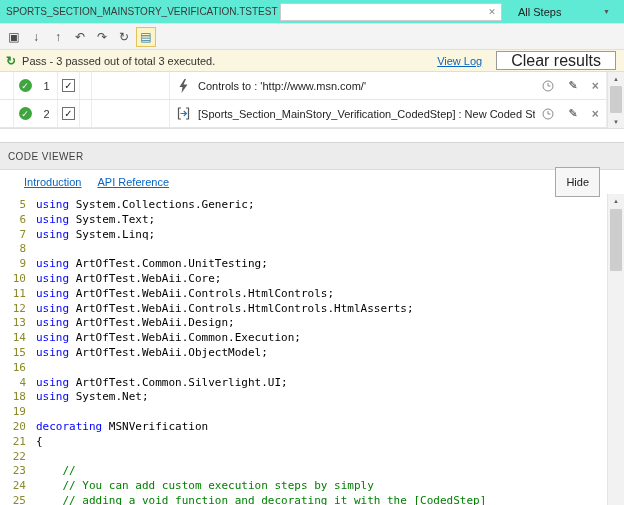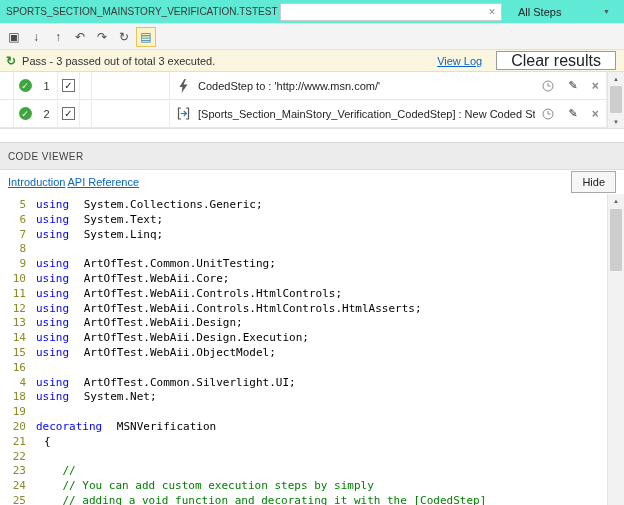--- a/index.html
+++ b/index.html
@@ -63,32 +63,32 @@
             font-size: 6px; color: #606060; cursor: pointer; }
   .strack { flex: 1; width: 100%; position: relative; }
   .sthumb { position: absolute; left: 2px; right: 2px; background: #cdcdcd; border-radius: 1px; cursor: pointer; }
   .steps-thumb { top: 1px; height: 27px; }
   .code-thumb { top: 2px; height: 62px; }
   
   .gap { height: 13px; background: #fff; }
   .cv-header { height: 28px; background: #ececec; border-top: 1px solid #d6d6d6;
                border-bottom: 1px solid #dcdcdc; display: flex; align-items: center;
                padding: 0 8px; font-size: 10px; color: #3f3f3f; letter-spacing: 0.4px; }
-  .links-row { height: 24px; display: flex; align-items: center; padding: 0 8px; gap: 2px; background: #fff; }
+  .links-row { height: 24px; display: flex; align-items: center; padding: 0 24px; gap: 16px; background: #fff; }
   .doclink { font-size: 11px; color: #0a66c2; text-decoration: underline; cursor: pointer; }
-  .hide-btn { margin-left: auto; height: 22px; padding: 0 10px; border: 1px solid #a8a8a8;
+  .hide-btn { margin-left: auto; height: 30px; padding: 0 10px; border: 1px solid #a8a8a8;
               background: #f6f6f6; font-size: 11px; color: #222; cursor: pointer;
               font-family: "Liberation Sans", sans-serif; }
   .code-area { height: 319px; display: flex; background: #fff; }
   .code-scroll { flex: 1; padding-top: 4px; font-family: "DejaVu Sans Mono", monospace;
                  font-size: 11px; line-height: 14.8px; overflow: hidden; }
   .code-line { display: flex; white-space: pre; }
   .ln { width: 36px; text-align: right; padding-right: 10px; color: #8a8a2a; flex: none; }
   .kw { color: #0000ff; }
-  .pl { color: #000000; padding-left: 8px; }
+  .pl { color: #000000; }
   .cm { color: #008000; }
 </style>
 </head>
 <body>
 
 <div class="topbar">
   <span class="tab-title">SPORTS_SECTION_MAINSTORY_VERIFICATION.TSTEST</span>
   <div class="searchbox">
     <input value="" style="">
     <span class="search-clear">✕</span>
@@ -128,21 +128,21 @@
         <span class="c chk">
           <span class="checkbox">✓</span>
         </span>
         <span class="c sp1"></span>
         <span class="c sp2"></span>
         <span class="c icon">
           <svg width="11" height="14" viewBox="0 0 11 14">
             <path d="M6.5 0 L1.5 8 h3 L3.5 14 l6-8.5 H5.5 L8 0 Z" fill="#5a5a5a"></path>
           </svg>
         </span>
-        <span class="c label">CodedStep to : 'http://www.msn.com/'</span>
+        <span class="c label">Controls to : 'http://www.msn.com/'</span>
         <span class="c actions">
           <span class="act">
             <svg width="12" height="12" viewBox="0 0 12 12">
               <circle cx="6" cy="6" r="5" fill="none" stroke="#8a8a8a"></circle>
               <path d="M6 3 v3 h2.4" fill="none" stroke="#8a8a8a"></path>
             </svg>
           </span>
           <span class="act pencil">✎</span>
           <span class="act close">×</span>
         </span>
@@ -200,21 +200,21 @@
   <div class="code-scroll">
       <div class="code-line"><span class="ln">5</span><span><span class="kw">using</span><span class="pl"> System.Collections.Generic;</span></span></div>
       <div class="code-line"><span class="ln">6</span><span><span class="kw">using</span><span class="pl"> System.Text;</span></span></div>
       <div class="code-line"><span class="ln">7</span><span><span class="kw">using</span><span class="pl"> System.Linq;</span></span></div>
       <div class="code-line"><span class="ln">8</span><span></span></div>
       <div class="code-line"><span class="ln">9</span><span><span class="kw">using</span><span class="pl"> ArtOfTest.Common.UnitTesting;</span></span></div>
       <div class="code-line"><span class="ln">10</span><span><span class="kw">using</span><span class="pl"> ArtOfTest.WebAii.Core;</span></span></div>
       <div class="code-line"><span class="ln">11</span><span><span class="kw">using</span><span class="pl"> ArtOfTest.WebAii.Controls.HtmlControls;</span></span></div>
       <div class="code-line"><span class="ln">12</span><span><span class="kw">using</span><span class="pl"> ArtOfTest.WebAii.Controls.HtmlControls.HtmlAsserts;</span></span></div>
       <div class="code-line"><span class="ln">13</span><span><span class="kw">using</span><span class="pl"> ArtOfTest.WebAii.Design;</span></span></div>
-      <div class="code-line"><span class="ln">14</span><span><span class="kw">using</span><span class="pl"> ArtOfTest.WebAii.Design.Execution;</span></span></div>
+      <div class="code-line"><span class="ln">14</span><span><span class="kw">using</span><span class="pl"> ArtOfTest.WebAii.Common.Execution;</span></span></div>
       <div class="code-line"><span class="ln">15</span><span><span class="kw">using</span><span class="pl"> ArtOfTest.WebAii.ObjectModel;</span></span></div>
       <div class="code-line"><span class="ln">16</span></div>
       <div class="code-line"><span class="ln">4</span><span><span class="kw">using</span><span class="pl"> ArtOfTest.Common.Silverlight.UI;</span></span></div>
       <div class="code-line"><span class="ln">18</span><span><span class="kw">using</span><span class="pl"> System.Net;</span></span></div>
       <div class="code-line"><span class="ln">19</span><span></span></div>
       <div class="code-line"><span class="ln">20</span><span><span class="kw">decorating</span><span class="pl"> MSNVerification</span></span></div>
       <div class="code-line"><span class="ln">21</span><span><span class="pl">{</span></span></div>
       <div class="code-line"><span class="ln">22</span><span></span></div>
       <div class="code-line"><span class="ln">23</span><span><span class="cm">    //</span></span></div>
       <div class="code-line"><span class="ln">24</span><span><span class="cm">    // You can add custom execution steps by simply</span></span></div>

